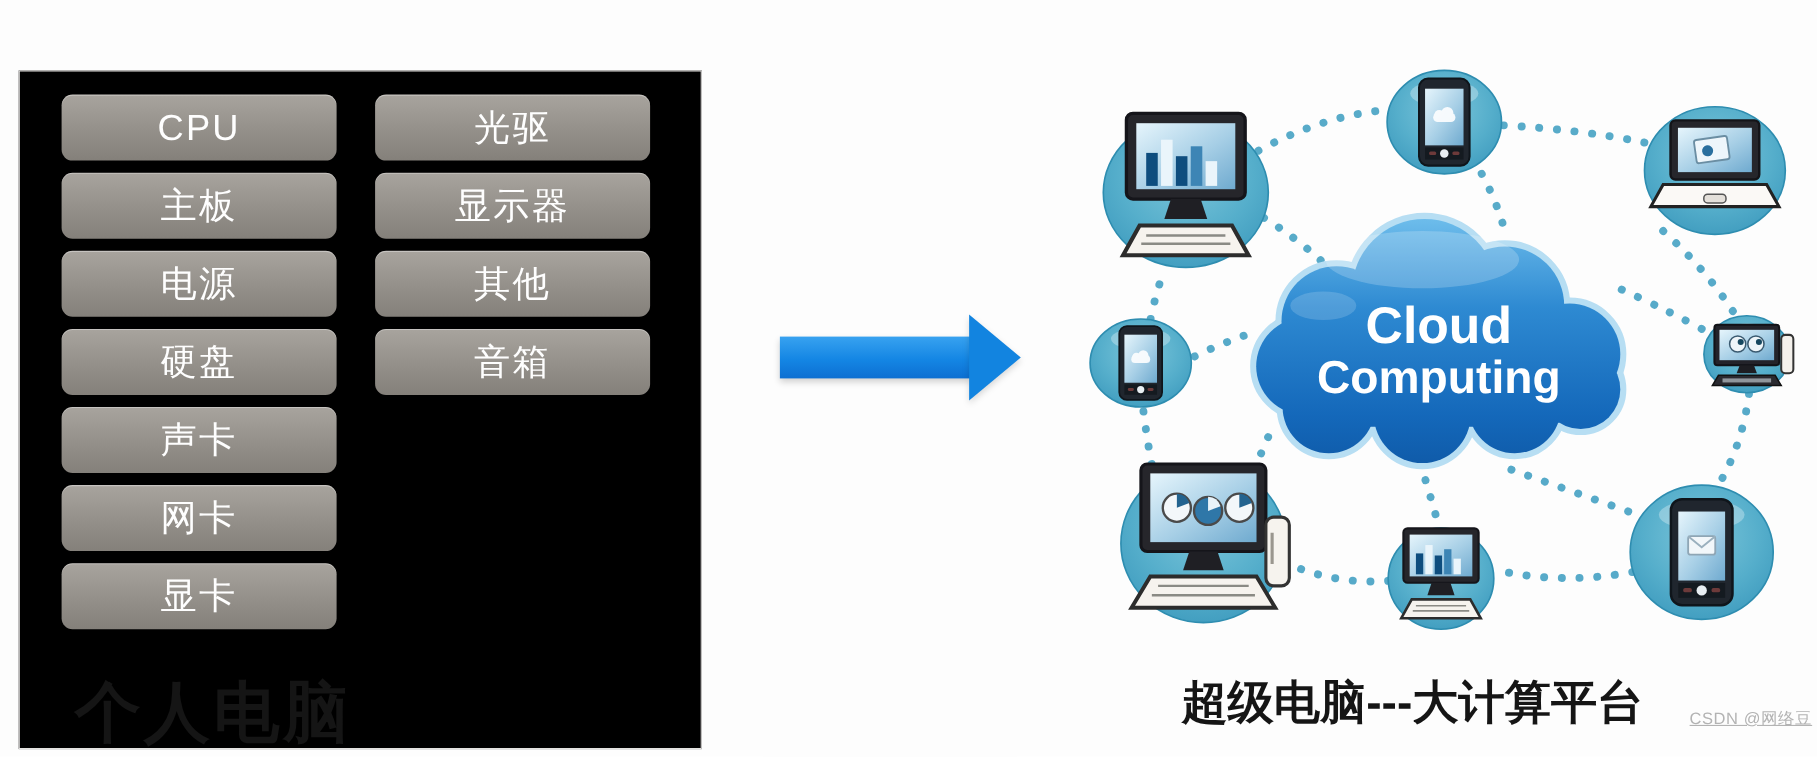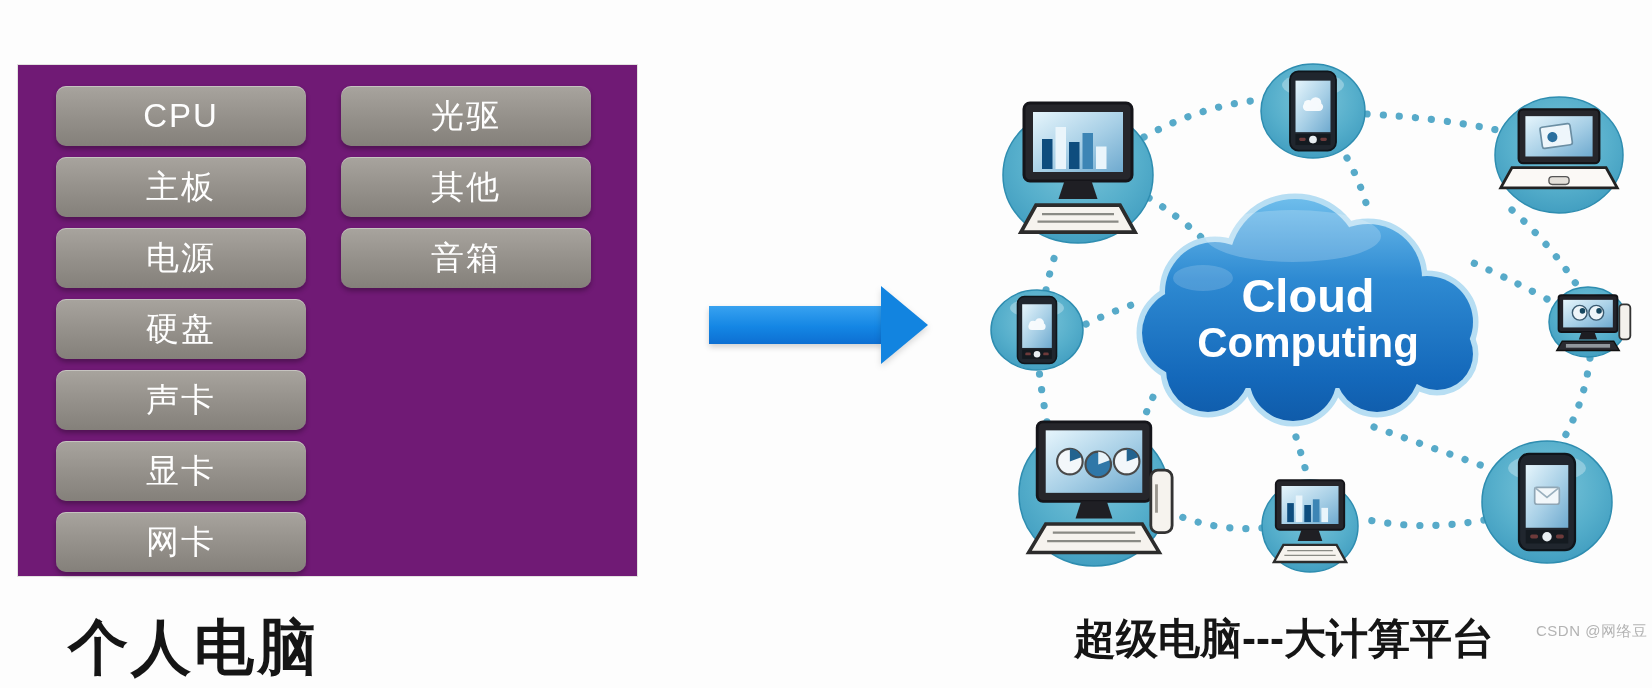--- a/index.html
+++ b/index.html
@@ -2,42 +2,42 @@
 <html><head>
 <meta charset="utf-8">
 <style>
   html,body{margin:0;padding:0;background:#ffffff;}
   .screen{
     position:relative;width:1652px;height:688px;overflow:hidden;
     background:#fdfdfd;font-family:"Liberation Sans","DejaVu Sans",sans-serif;
   }
   
   .panel{
-    position:absolute;left:17px;top:64px;width:621px;height:513px;
-    background:#701a75;border:1px solid #e3e2e0;box-sizing:border-box;
+    position:absolute;left:17px;top:64px;width:621px;height:617px;
+    background:#000000;border:1px solid #e3e2e0;box-sizing:border-box;
   }
   .btn-grid{
     position:absolute;left:38px;top:21px;
     display:grid;grid-auto-flow:column;
     grid-template-rows:repeat(7,60px);grid-auto-columns:250px;
     column-gap:35px;row-gap:11px;
   }
   .pc-btn{
     display:flex;align-items:center;justify-content:center;
     border-radius:10px;
     background:linear-gradient(180deg,#a8a49e 0%,#96928c 48%,#84807a 100%);
     box-shadow:0 3px 5px rgba(0,0,0,.30), inset 0 1px 0 rgba(255,255,255,.35);
     color:#fefefe;font-size:33px;letter-spacing:2px;
   }
   .caption{position:absolute;color:#151515;font-weight:600;white-space:nowrap;}
   .caption-left{left:68px;top:608px;font-size:60px;letter-spacing:3px;}
   .caption-right{left:1074px;top:611px;font-size:42px;letter-spacing:0px;text-align:right;}
   .watermark{
-    position:absolute;left:1536px;top:622px;font-size:15px;color:#b3b3b3;
-    letter-spacing:.5px;white-space:nowrap;
+    position:absolute;left:1536px;top:644px;font-size:15px;color:#b3b3b3;
+    letter-spacing:.5px;white-space:nowrap;text-decoration:underline;
   }
   
   .arrow{position:absolute;left:0;top:0;}
   .arrow-body{
     position:absolute;left:709px;top:306px;width:174px;height:38px;
     background:linear-gradient(180deg,#38a2f0 0%,#1486e4 55%,#0d6fd2 100%);
     box-shadow:0 3px 6px rgba(0,0,0,.18);
   }
   .arrow-head{
     position:absolute;left:881px;top:286px;width:0;height:0;
@@ -63,27 +63,30 @@
       <div class="pc-btn">
           <span>电源</span>
         </div>
       <div class="pc-btn">
           <span>硬盘</span>
         </div>
       <div class="pc-btn">
           <span>声卡</span>
         </div>
       <div class="pc-btn">
+          <span>网卡</span>
+        </div>
+      <div class="pc-btn">
           <span>显卡</span>
         </div>
       <div class="pc-btn">
-          <span>网卡</span>
-        </div>
-      <div class="pc-btn">
           <span>光驱</span>
+        </div>
+      <div class="pc-btn">
+          <span>显示器</span>
         </div>
       <div class="pc-btn">
           <span>其他</span>
         </div>
       <div class="pc-btn">
           <span>音箱</span>
         </div>
     </div>
   </section>
 

